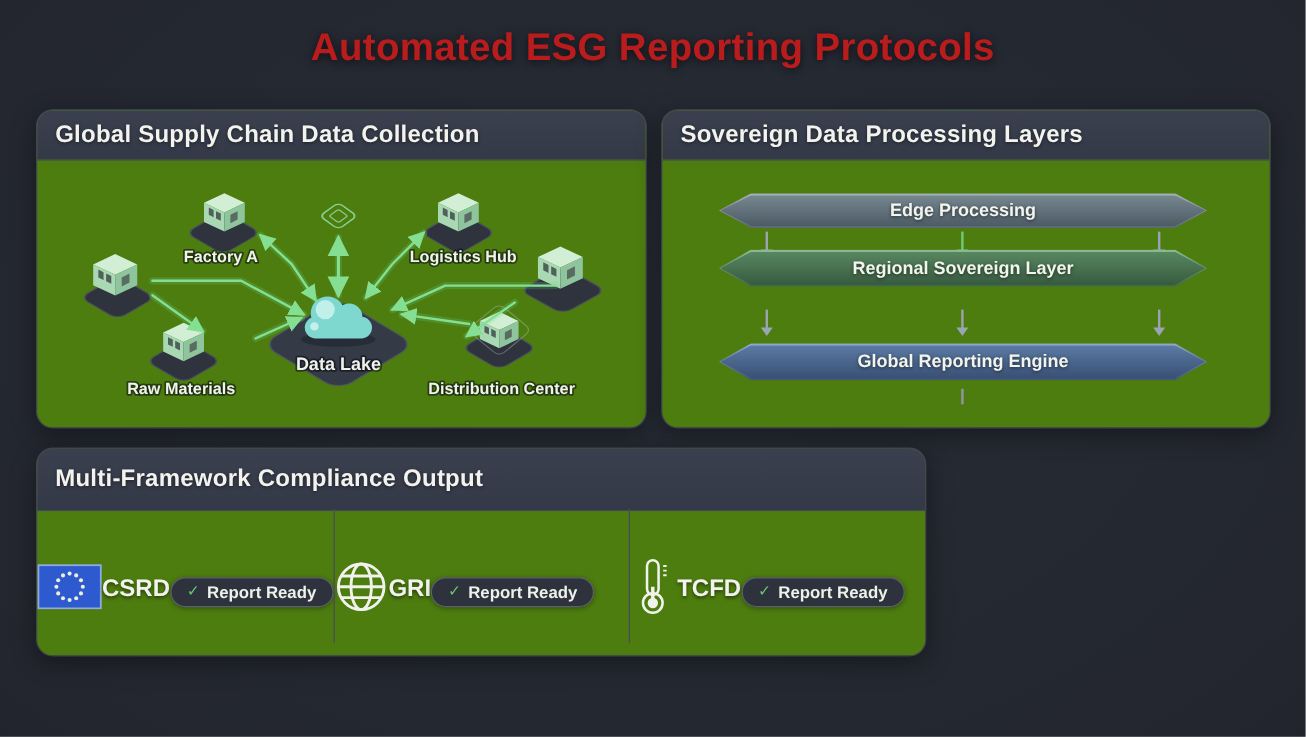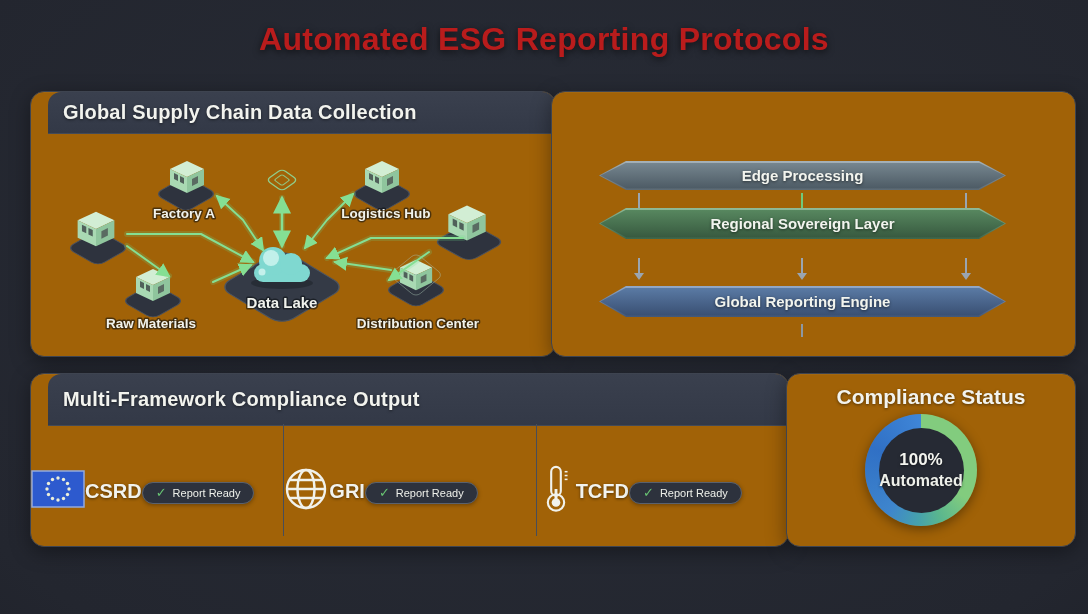--- a/index.html
+++ b/index.html
@@ -8,23 +8,22 @@
     font-family:"Liberation Sans","DejaVu Sans",sans-serif;
     background:radial-gradient(120% 145% at 50% 44%, #282c36 0%, #23262f 52%, #181a21 86%, #111318 100%);
   }
   .stage{position:absolute;inset:0;}
   .main-title{
     position:absolute;top:21px;left:0;width:100%;text-align:center;
     font-size:32px;font-weight:700;color:#b91c1c;letter-spacing:.3px;
     text-shadow:0 2px 7px rgba(0,0,0,.65);
   }
   .panel{
-    position:absolute;background:#a16207;border:1px solid #3e4450;border-radius:14px;
+    position:absolute;background:#4d7c0f;border:1px solid #3e4450;border-radius:14px;
     box-shadow:0 5px 20px rgba(0,0,0,.38), inset 0 1px 0 rgba(255,255,255,.04);
-    padding-left:17px;
   }
   .panel-header{
     height:42px;background:linear-gradient(180deg,#3a404e,#333947);
     border-radius:13px 13px 0 0;border-bottom:1px solid #434a57;
     display:flex;align-items:center;padding:0 15px;box-sizing:border-box;
   }
   .panel-title{font-size:20px;font-weight:700;color:#f2f3ee;letter-spacing:.2px;
     text-shadow:0 1px 3px rgba(0,0,0,.5);}
   #panel-supply{left:30px;top:91px;width:507px;height:264px;}
   #panel-processing{left:551px;top:91px;width:506px;height:264px;}
@@ -63,21 +62,21 @@
   #panel-frameworks .panel-header{height:52px;}
   .fw-body{position:absolute;left:0;top:44px;right:0;bottom:0;display:flex;}
   .fw-col{flex:1;position:relative;display:flex;flex-direction:row;align-items:center;padding-top:13px;box-sizing:border-box;}
   .fw-col + .fw-col::before{content:'';position:absolute;left:0;top:6px;bottom:10px;width:1px;background:#474d59;}
   .fw-icon{height:52px;display:flex;align-items:center;justify-content:center;}
   .fw-name{margin-top:5px;font-size:20px;font-weight:700;color:#f2f3ee;text-shadow:0 1px 3px rgba(0,0,0,.5);}
   .pill{margin-top:9px;display:inline-flex;align-items:center;gap:6px;
     background:#2d323d;border:1px solid #5a616d;border-radius:999px;padding:3px 13px 4px;
     box-shadow:0 1px 4px rgba(0,0,0,.35);}
   .pill .check{color:#68c473;font-weight:700;font-size:13px;line-height:1;}
-  .pill .pill-text{color:#eef0ea;font-size:11px;font-weight:400;}
+  .pill .pill-text{color:#eef0ea;font-size:14px;font-weight:700;}
 
   
   .cs-title{position:absolute;top:11px;left:0;width:100%;text-align:center;
     font-size:21px;font-weight:700;color:#f2f3ee;text-shadow:0 1px 3px rgba(0,0,0,.5);}
   .donut{position:absolute;left:78px;top:40px;width:112px;height:112px;border-radius:50%;
     background:conic-gradient(from 0deg,#82cc7e 0deg 122deg,#5ab68e 158deg,#46a2ab 182deg,#3e85cd 218deg,#3070c5 295deg,#3f86d8 360deg);
     display:flex;align-items:center;justify-content:center;
     box-shadow:0 3px 12px rgba(0,0,0,.4);}
   .donut-hole{width:85px;height:85px;border-radius:50%;background:#262a34;
     display:flex;flex-direction:column;align-items:center;justify-content:center;line-height:1.2;}
@@ -179,20 +178,23 @@
 
       <text x="153" y="84">Factory A</text>
       <text x="355" y="84">Logistics Hub</text>
       <text x="120" y="194">Raw Materials</text>
       <text x="251" y="174" class="lake-label">Data Lake</text>
       <text x="387" y="194">Distribution Center</text>
     </svg>
   </section>
 
   <section class="panel" id="panel-processing">
+    <div class="panel-header">
+      <span class="panel-title">Sovereign Data Processing Layers</span>
+    </div>
 
     <div class="hex-outer" id="layer-edge">
       <div class="hex-inner">
           <span class="hex-label">Edge Processing</span>
         </div>
     </div>
 
     <div class="varr" style="left:86px;top:101px;"></div>
     <div class="varr green" style="left:249px;top:101px;"></div>
     <div class="varr" style="left:413px;top:101px;"></div>
@@ -283,23 +285,14 @@
         <div class="fw-name">TCFD</div>
         <div class="pill">
           <span class="check">✓</span>
           <span class="pill-text">Report Ready</span>
         </div>
       </div>
 
     </div>
   </section>
 
-  <section class="panel" id="panel-status">
-    <div class="cs-title">Compliance Status</div>
-    <div class="donut">
-      <div class="donut-hole">
-        <span class="donut-value">100%</span>
-        <span class="donut-label">Automated</span>
-      </div>
-    </div>
-  </section>
 
 </div>
 
 </body></html>

